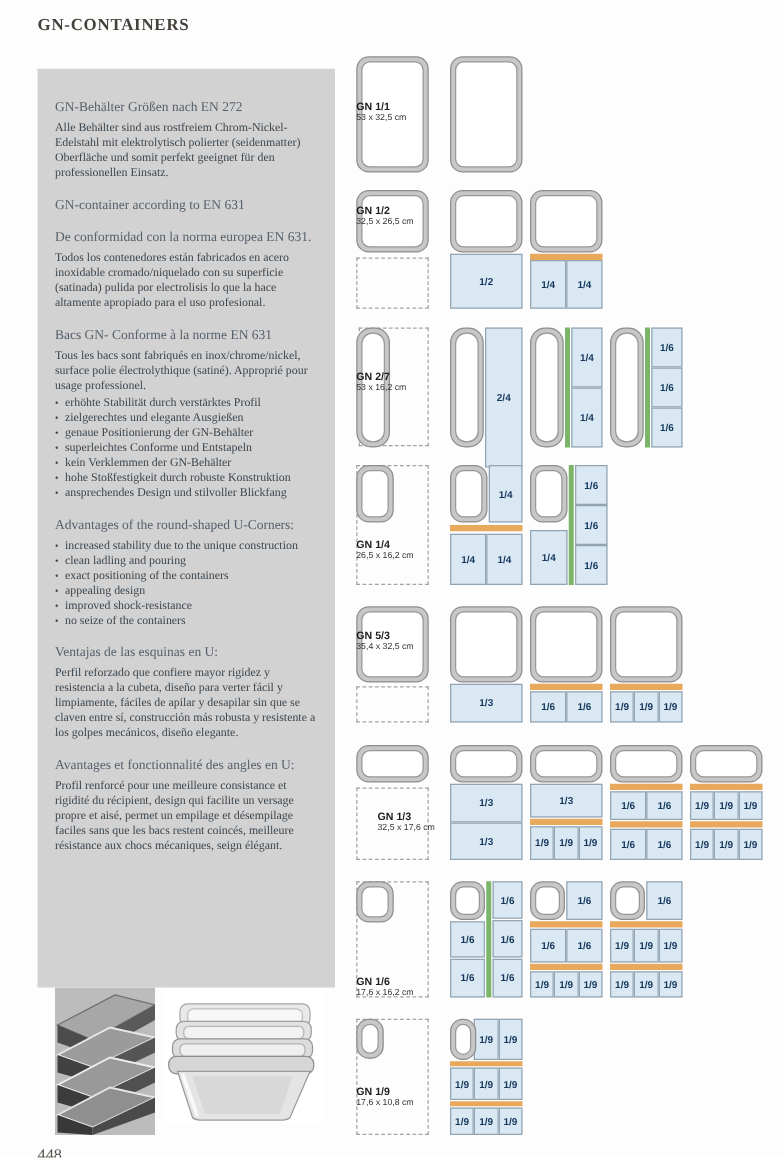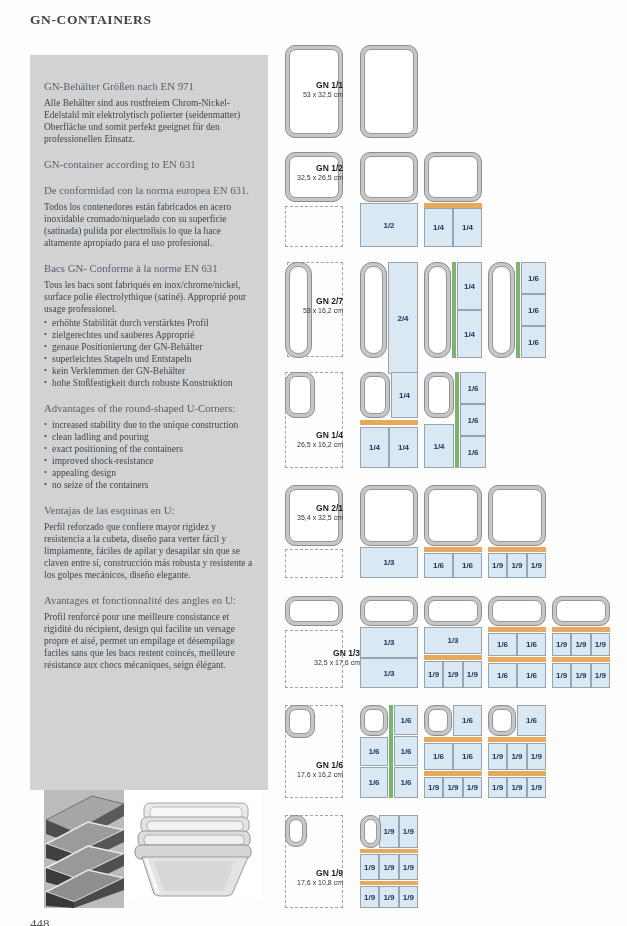--- a/index.html
+++ b/index.html
@@ -27,63 +27,64 @@
   .pan{position:absolute;box-sizing:border-box;background:#c7c7c7;border:1px solid #8d8d8d;border-radius:10px;}
   .pan::after{content:"";position:absolute;inset:3px;background:#fff;border:1px solid #979797;border-radius:7px;}
   .pan.nar{border-radius:12px;}
   .pan.nar::after{border-radius:9px;}
   .dashed{position:absolute;box-sizing:border-box;border:1px dashed #a3a3a3;background:transparent;}
   .bcell{position:absolute;box-sizing:border-box;background:#d9e8f2;border:1px solid #93a4b2;
          display:flex;align-items:center;justify-content:center;
          font-family:"Liberation Sans","DejaVu Sans",sans-serif;font-weight:bold;font-size:8px;color:#14365c;}
   .obar{position:absolute;background:#e8a95c;}
   .gbar{position:absolute;background:#7ab56a;}
-  .plabel{position:absolute;text-align:right;z-index:5;font-family:"Liberation Sans","DejaVu Sans",sans-serif;white-space:nowrap;}
+  .plabel{position:absolute;text-align:left;z-index:5;font-family:"Liberation Sans","DejaVu Sans",sans-serif;white-space:nowrap;}
   .plabel .gn{font-size:8.5px;font-weight:bold;color:#1c1c1c;line-height:10px;}
   .plabel .dm{font-size:7px;color:#333;line-height:9px;}
 </style>
 </head>
 <body>
 
 <div class="abs" id="title">GN-CONTAINERS</div>
 
 <div class="abs" id="panel">
   <section class="sb-section">
-    <h2>GN-Behälter Größen nach EN 971</h2>
+    <h2>GN-Behälter Größen nach EN 272</h2>
     <p>Alle Behälter sind aus rostfreiem Chrom-Nickel-Edelstahl mit elektrolytisch polierter (seidenmatter) Oberfläche und somit perfekt geeignet für den professionellen Einsatz.</p>
   </section>
   <section class="sb-section">
     <h2>GN-container according to EN 631</h2>
   </section>
   <section class="sb-section">
     <h2>De conformidad con la norma europea EN 631.</h2>
     <p>Todos los contenedores están fabricados en acero inoxidable cromado/niquelado con su superficie (satinada) pulida por electrolisis lo que la hace altamente apropiado para el uso profesional.</p>
   </section>
   <section class="sb-section">
     <h2>Bacs GN- Conforme à la norme EN 631</h2>
     <p>Tous les bacs sont fabriqués en inox/chrome/nickel, surface polie électrolythique (satiné). Approprié pour usage professionel.</p>
   </section>
   <section class="sb-section">
     <ul>
       <li>erhöhte Stabilität durch verstärktes Profil</li>
-      <li>zielgerechtes und sauberes Approprié</li>
+      <li>zielgerechtes und elegante Ausgießen</li>
       <li>genaue Positionierung der GN-Behälter</li>
-      <li>superleichtes Stapeln und Entstapeln</li>
+      <li>superleichtes Conforme und Entstapeln</li>
       <li>kein Verklemmen der GN-Behälter</li>
       <li>hohe Stoßfestigkeit durch robuste Konstruktion</li>
+      <li>ansprechendes Design und stilvoller Blickfang</li>
     </ul>
   </section>
   <section class="sb-section">
     <h2>Advantages of the round-shaped U-Corners:</h2>
     <ul>
       <li>increased stability due to the unique construction</li>
       <li>clean ladling and pouring</li>
       <li>exact positioning of the containers</li>
+      <li>appealing design</li>
       <li>improved shock-resistance</li>
-      <li>appealing design</li>
       <li>no seize of the containers</li>
     </ul>
   </section>
   <section class="sb-section">
     <h2>Ventajas de las esquinas en U:</h2>
     <p>Perfil reforzado que confiere mayor rigidez y resistencia a la cubeta, diseño para verter fácil y limpiamente, fáciles de apilar y desapilar sin que se claven entre sí, construcción más robusta y resistente a los golpes mecánicos, diseño elegante.</p>
   </section>
   <section class="sb-section">
     <h2>Avantages et fonctionnalité des angles en U:</h2>
     <p>Profil renforcé pour une meilleure consistance et rigidité du récipient, design qui facilite un versage propre et aisé, permet un empilage et désempilage faciles sans que les bacs restent coincés, meilleure résistance aux chocs mécaniques, seign élégant.</p>
@@ -178,21 +179,21 @@
   <div class="bcell" style="left:389px;top:427px;width:29px;height:41px;">1/4</div>
   <div class="pan" style="left:424px;top:372px;width:30px;height:46px;"></div>
   <div class="bcell" style="left:424px;top:424px;width:30px;height:44px;">1/4</div>
   <div class="gbar" style="left:455px;top:372px;width:4px;height:96px;"></div>
   <div class="bcell" style="left:460px;top:372px;width:26px;height:32px;">1/6</div>
   <div class="bcell" style="left:460px;top:404px;width:26px;height:32px;">1/6</div>
   <div class="bcell" style="left:460px;top:436px;width:26px;height:32px;">1/6</div>
 
   <div class="pan" style="left:285px;top:485px;width:58px;height:61px;"></div>
   <div class="plabel" style="left:285px;top:503px;width:58px;">
-    <div class="gn">GN 2/1</div>
+    <div class="gn">GN 5/3</div>
     <div class="dm">35,4 x 32,5 cm</div>
   </div>
   <div class="dashed" style="left:285px;top:549px;width:58px;height:29px;"></div>
   <div class="pan" style="left:360px;top:485px;width:58px;height:61px;"></div>
   <div class="bcell" style="left:360px;top:547px;width:58px;height:31px;">1/3</div>
   <div class="pan" style="left:424px;top:485px;width:58px;height:61px;"></div>
   <div class="obar" style="left:424px;top:547px;width:58px;height:5px;"></div>
   <div class="bcell" style="left:424px;top:553px;width:29px;height:25px;">1/6</div>
   <div class="bcell" style="left:453px;top:553px;width:29px;height:25px;">1/6</div>
   <div class="pan" style="left:488px;top:485px;width:58px;height:61px;"></div>
@@ -228,21 +229,21 @@
   <div class="bcell" style="left:552px;top:633px;width:19.3px;height:23px;">1/9</div>
   <div class="bcell" style="left:571.3px;top:633px;width:19.3px;height:23px;">1/9</div>
   <div class="bcell" style="left:590.6px;top:633px;width:19.4px;height:23px;">1/9</div>
   <div class="obar" style="left:552px;top:657px;width:58px;height:5px;"></div>
   <div class="bcell" style="left:552px;top:663px;width:19.3px;height:25px;">1/9</div>
   <div class="bcell" style="left:571.3px;top:663px;width:19.3px;height:25px;">1/9</div>
   <div class="bcell" style="left:590.6px;top:663px;width:19.4px;height:25px;">1/9</div>
 
   <div class="dashed" style="left:285px;top:705px;width:58px;height:93px;"></div>
   <div class="pan" style="left:285px;top:705px;width:30px;height:33px;"></div>
-  <div class="plabel" style="left:285px;top:760px;width:58px;">
+  <div class="plabel" style="left:285px;top:780px;width:58px;">
     <div class="gn">GN 1/6</div>
     <div class="dm">17,6 x 16,2 cm</div>
   </div>
   <div class="pan" style="left:360px;top:705px;width:28px;height:31px;"></div>
   <div class="bcell" style="left:360px;top:737px;width:28px;height:29px;">1/6</div>
   <div class="bcell" style="left:360px;top:767px;width:28px;height:31px;">1/6</div>
   <div class="gbar" style="left:389px;top:705px;width:4px;height:93px;"></div>
   <div class="bcell" style="left:394px;top:705px;width:24px;height:30px;">1/6</div>
   <div class="bcell" style="left:394px;top:736px;width:24px;height:30px;">1/6</div>
   <div class="bcell" style="left:394px;top:767px;width:24px;height:31px;">1/6</div>

